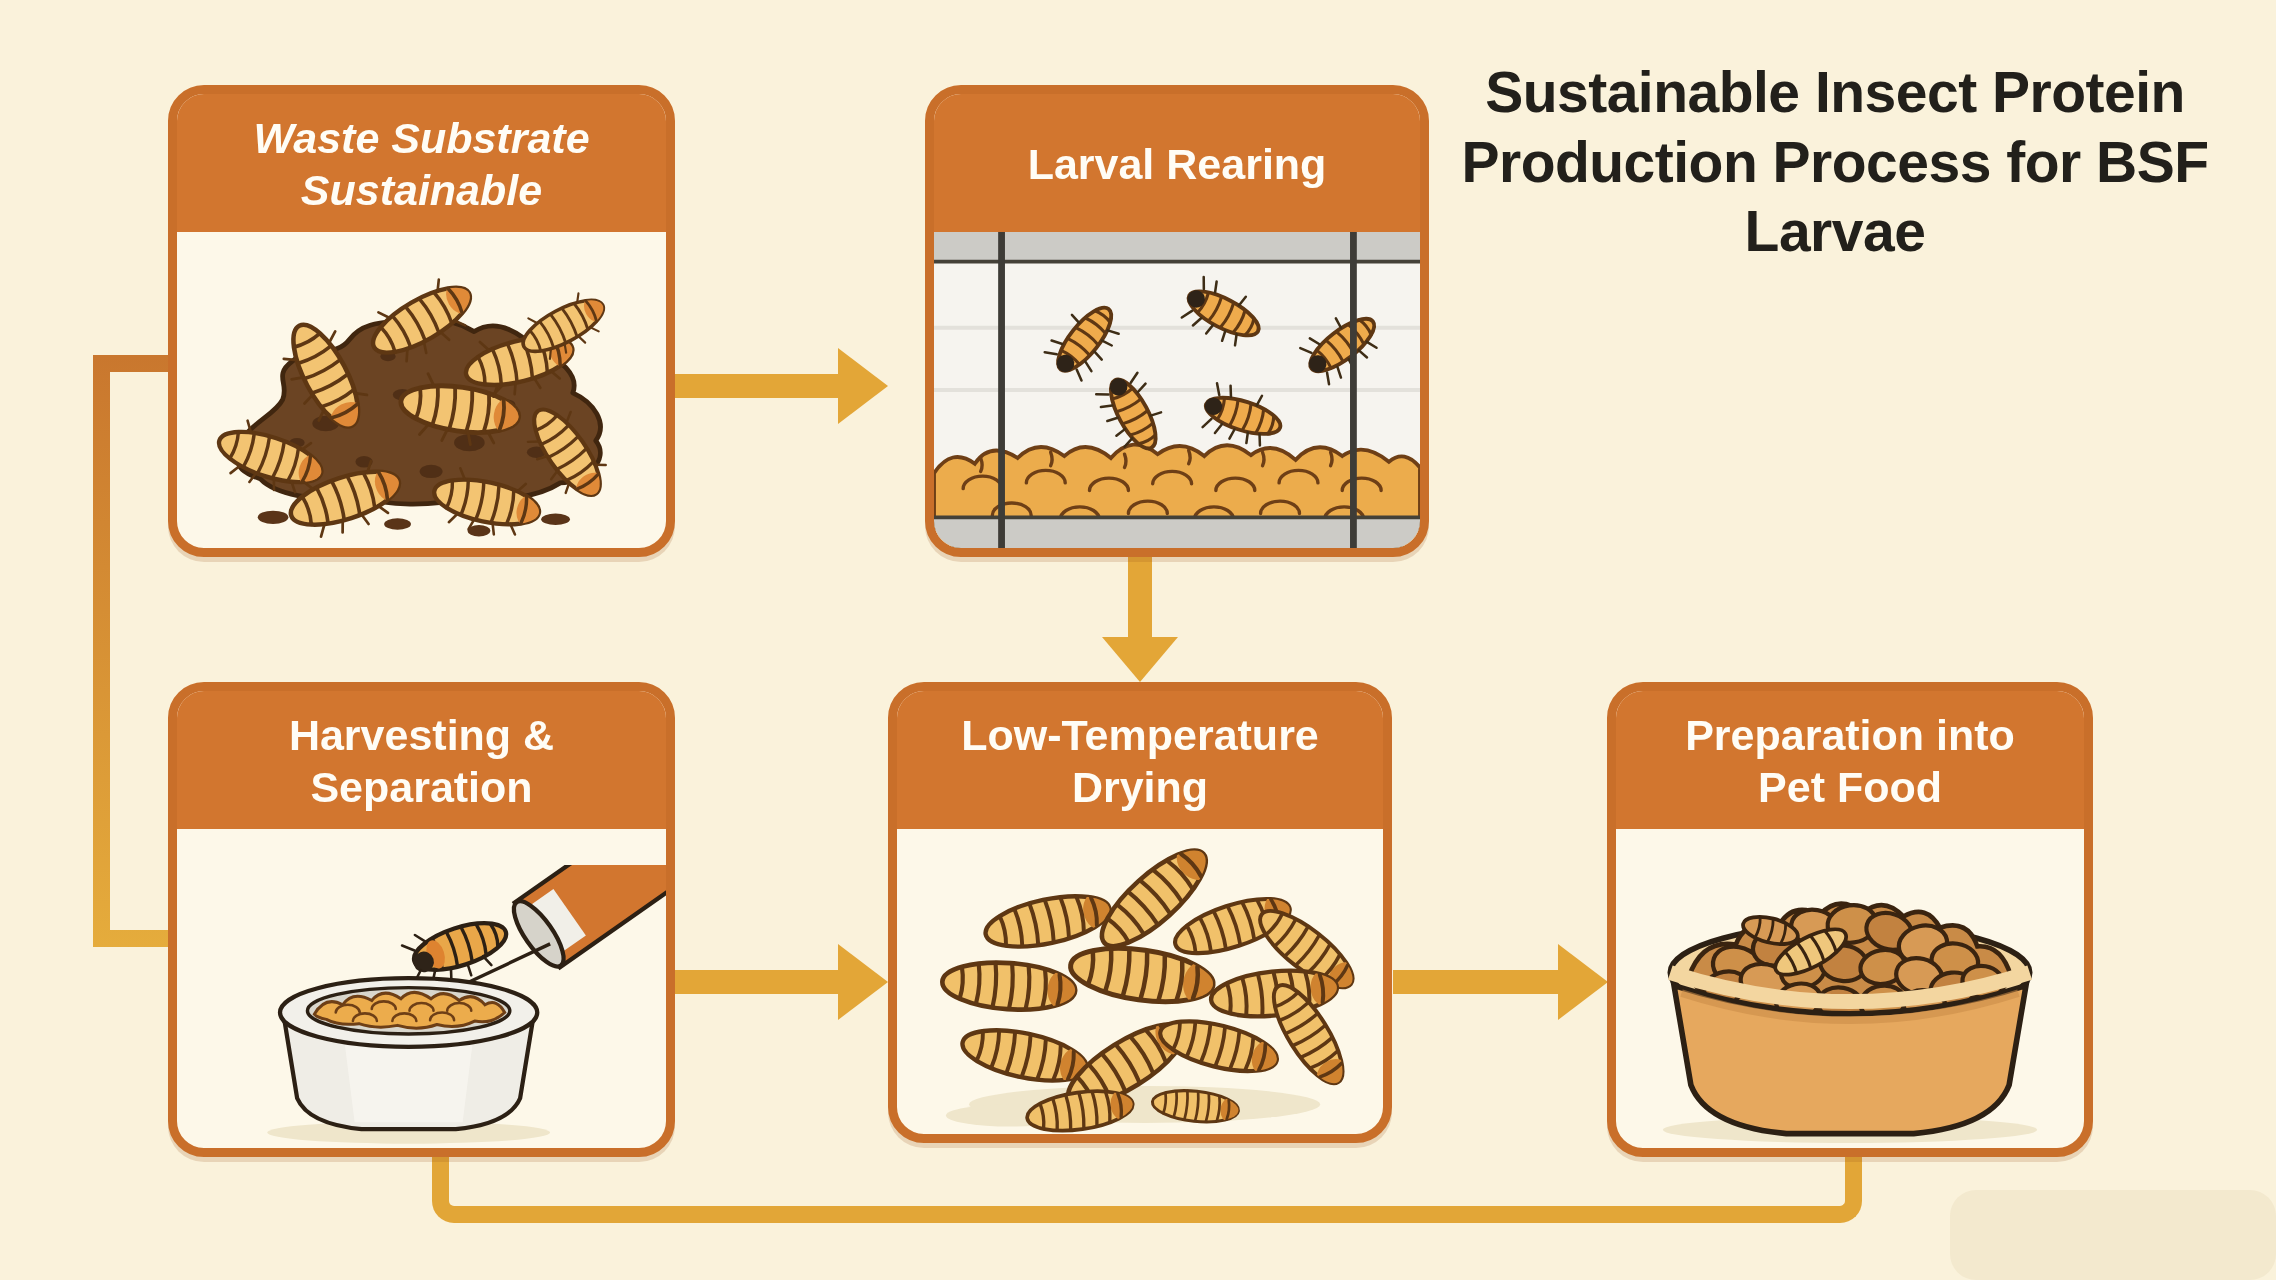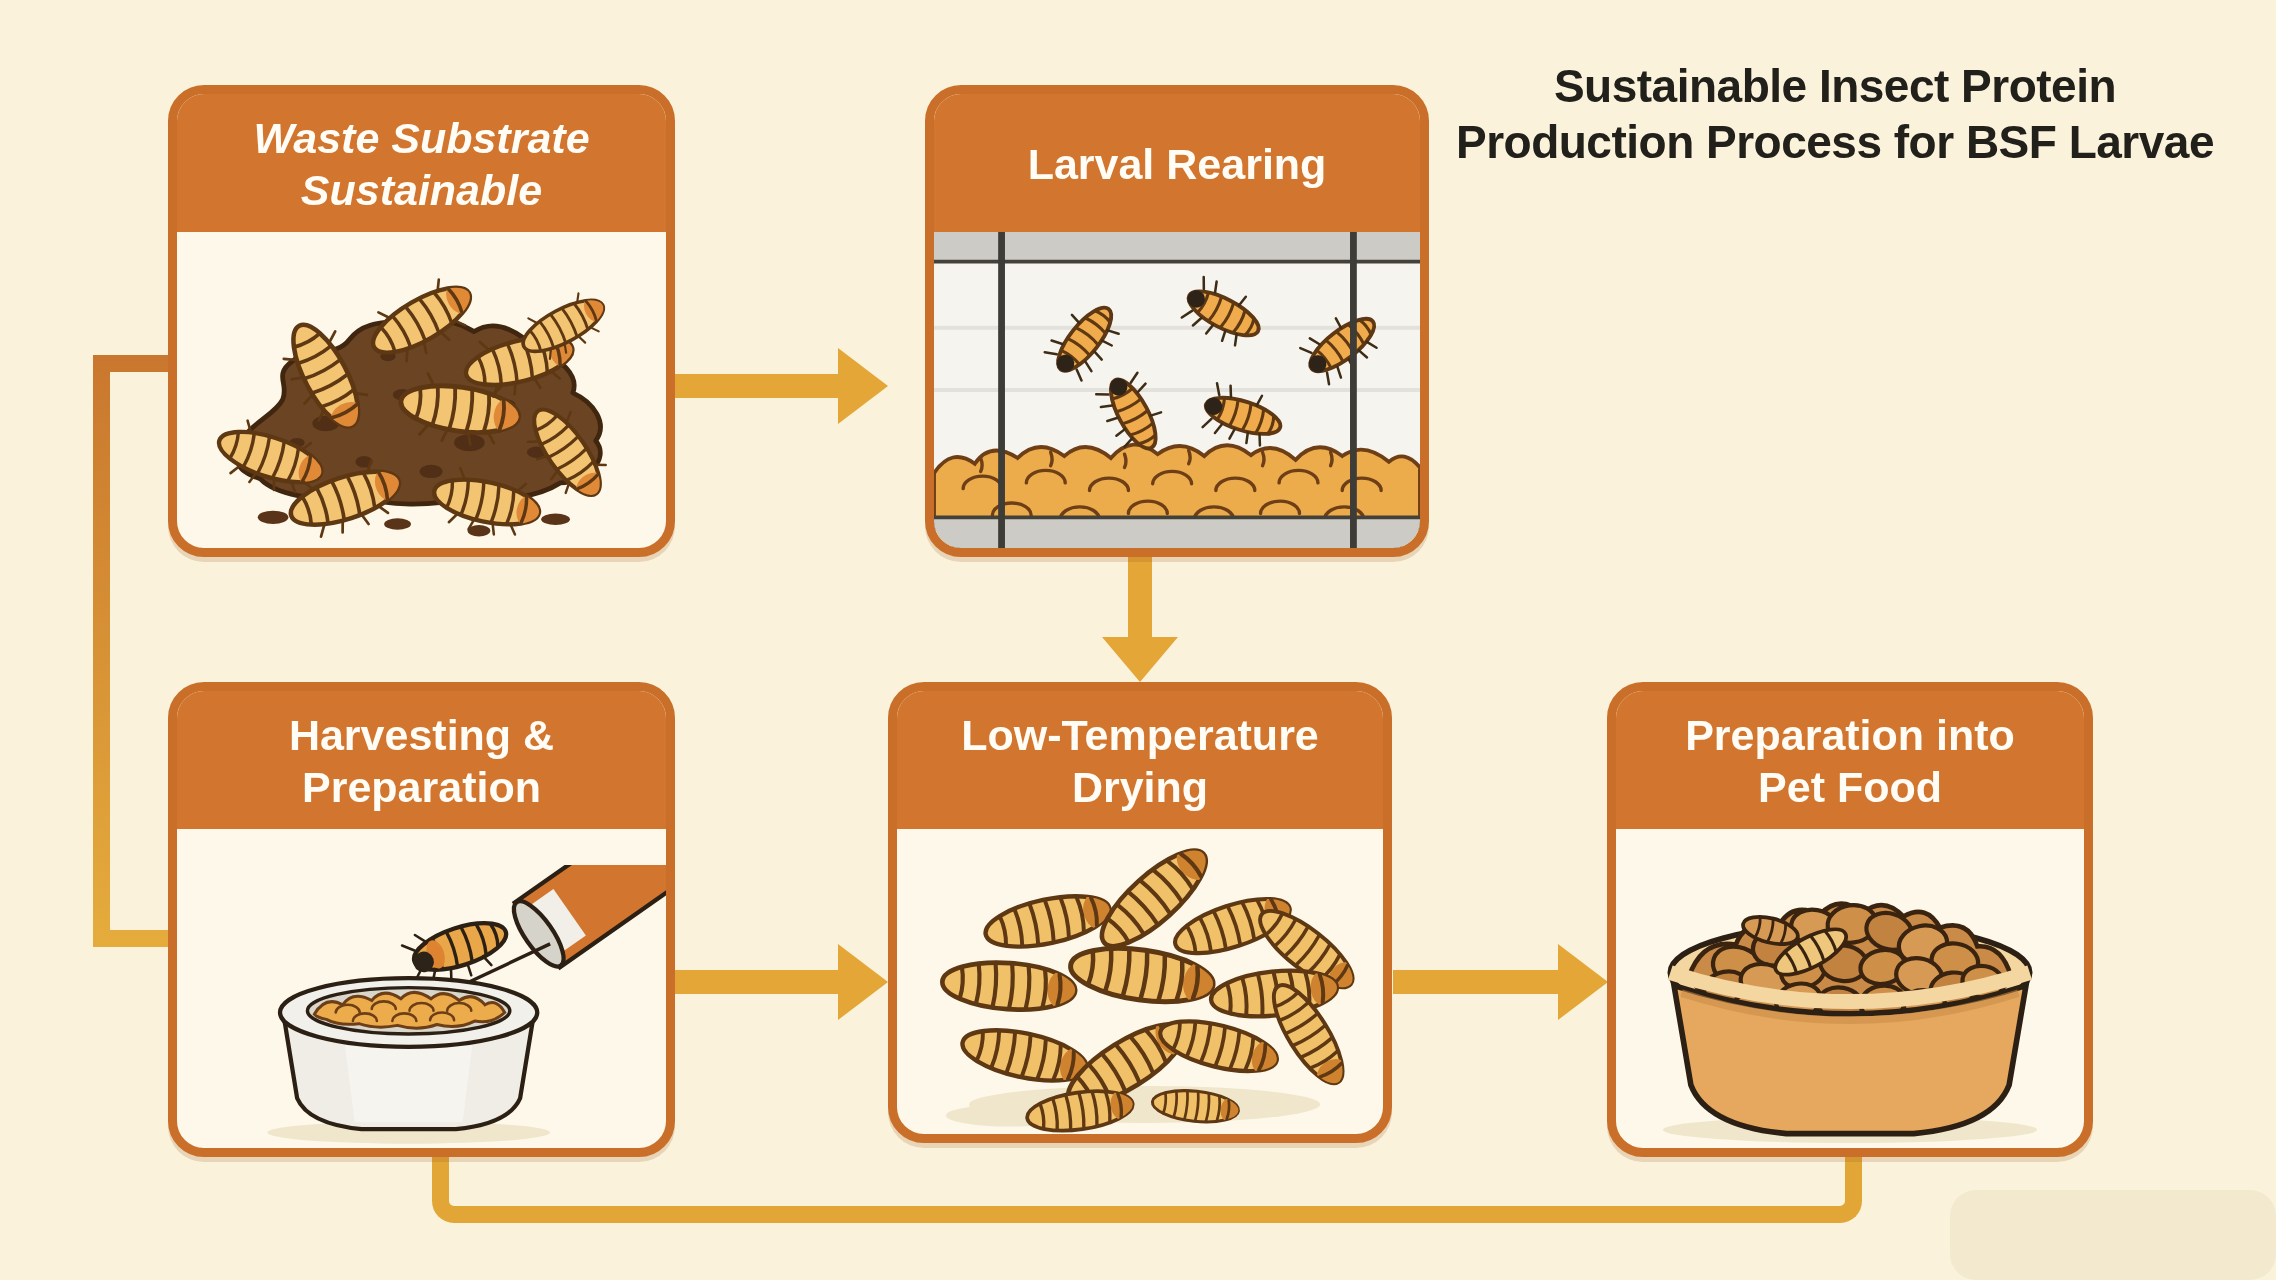--- a/index.html
+++ b/index.html
@@ -1,21 +1,21 @@
 <!DOCTYPE html>
 <html><head>
 <meta charset="utf-8">
 <style>
   html,body{margin:0;padding:0;}
   body{font-family:"Liberation Sans", sans-serif;}
   #canvas{position:relative;width:2276px;height:1280px;background:#FAF2DB;overflow:hidden;}
 
   
   .main-title{position:absolute;left:1430px;top:58px;width:810px;text-align:center;
-    color:#22201B;font-weight:700;font-size:46px;line-height:1.22;letter-spacing:-0.5px;}
+    color:#22201B;font-weight:700;font-size:57px;line-height:1.22;letter-spacing:-0.5px;}
   .main-title span{display:block;}
 
   
   .box{position:absolute;box-sizing:border-box;border:9px solid #C96F2A;border-radius:36px;
     background:#FDF8E9;overflow:hidden;display:flex;flex-direction:column;
     box-shadow:0 5px 0 rgba(150,75,20,0.18);}
   .box-header{flex:0 0 134px;background:#D2762F;display:flex;flex-direction:column;
     align-items:center;justify-content:center;color:#FFFDF6;font-weight:700;
     font-size:43px;line-height:1.2;text-align:center;padding-top:4px;}
   .box-header span{display:block;}
@@ -212,21 +212,21 @@
         <line x1="0" y1="298" x2="500" y2="298" stroke="#444138" stroke-width="4"></line>
         <rect x="66" y="0" width="7" height="330" fill="#3E3C37"></rect>
         <rect x="428" y="0" width="7" height="330" fill="#3E3C37"></rect>
       </svg>
     </div>
   </div>
 
   <div class="box" style="left:168px;top:682px;width:507px;height:475px;gap:36px;">
     <div class="box-header">
       <span>Harvesting &amp;</span>
-      <span>Preparation</span>
+      <span>Separation</span>
     </div>
     <div class="box-body">
       <svg viewBox="0 0 500 330" preserveAspectRatio="xMidYMid meet">
         <g transform="translate(390,78) rotate(-35)">
           <rect x="-6" y="-46" width="260" height="92" fill="#D2762F" stroke="#2C2014" stroke-width="5"></rect>
           <rect x="-6" y="-33" width="46" height="66" fill="#F1EFE8"></rect>
           <ellipse cx="-4" cy="0" rx="16" ry="45" fill="#D6D3CA" stroke="#2C2014" stroke-width="5"></ellipse>
         </g>
         <path d="M298,140 L400,92" stroke="#2C2014" stroke-width="4" fill="none"></path>
         <g transform="translate(295,95) rotate(-18)">

